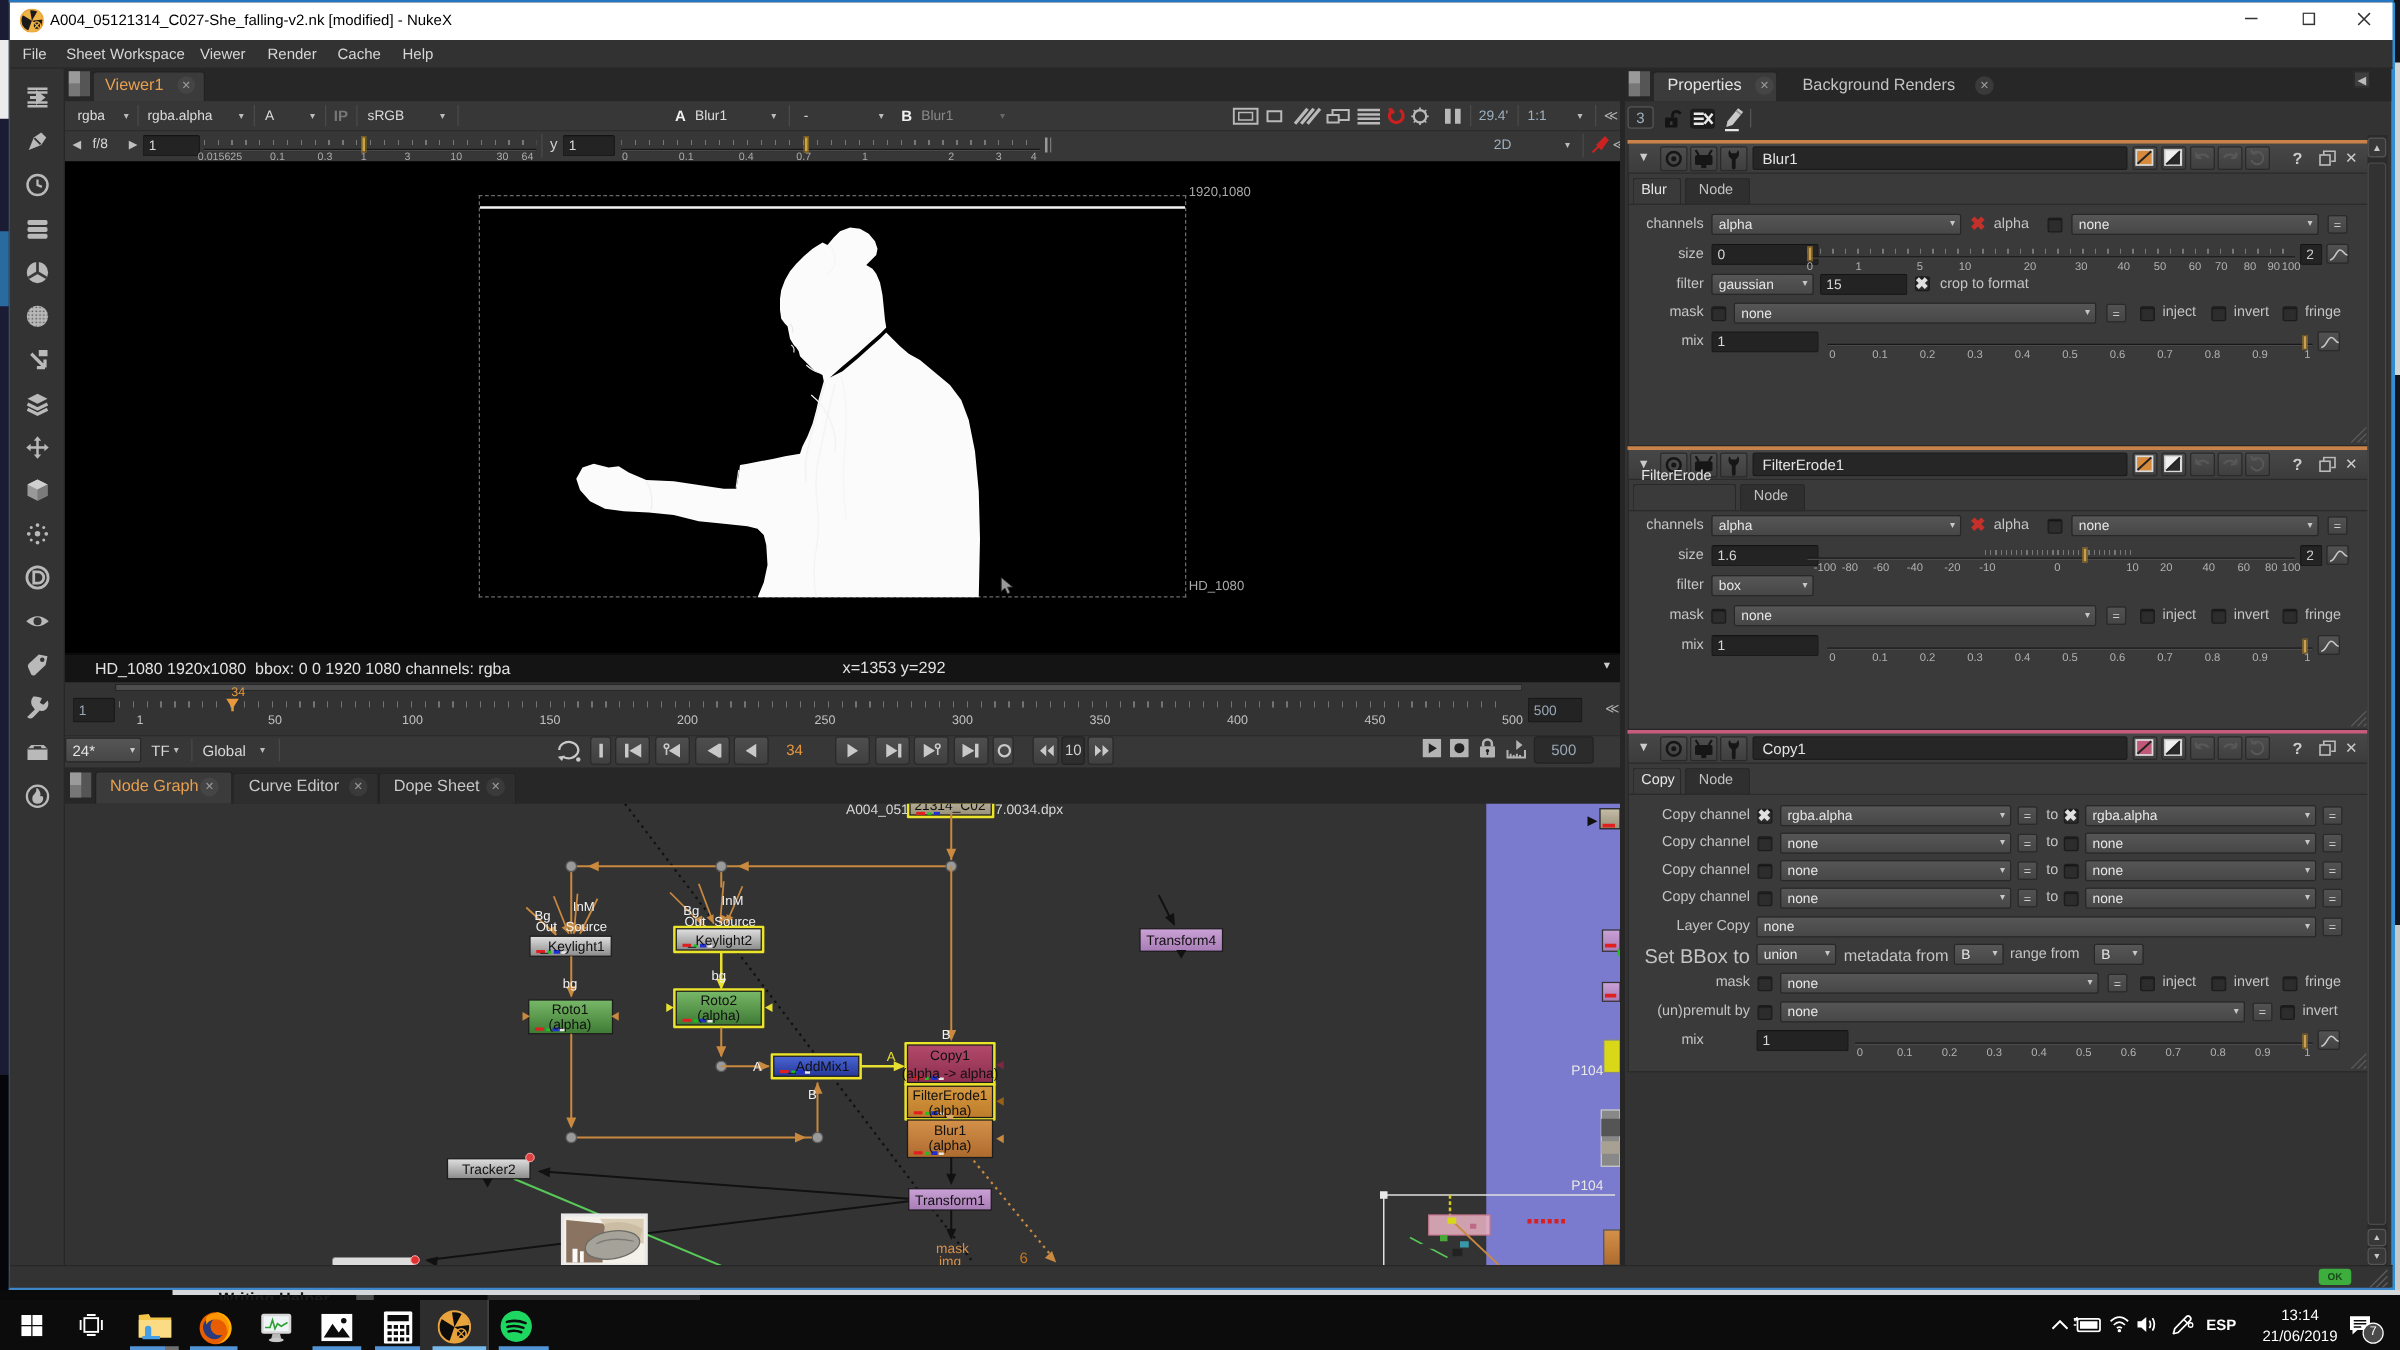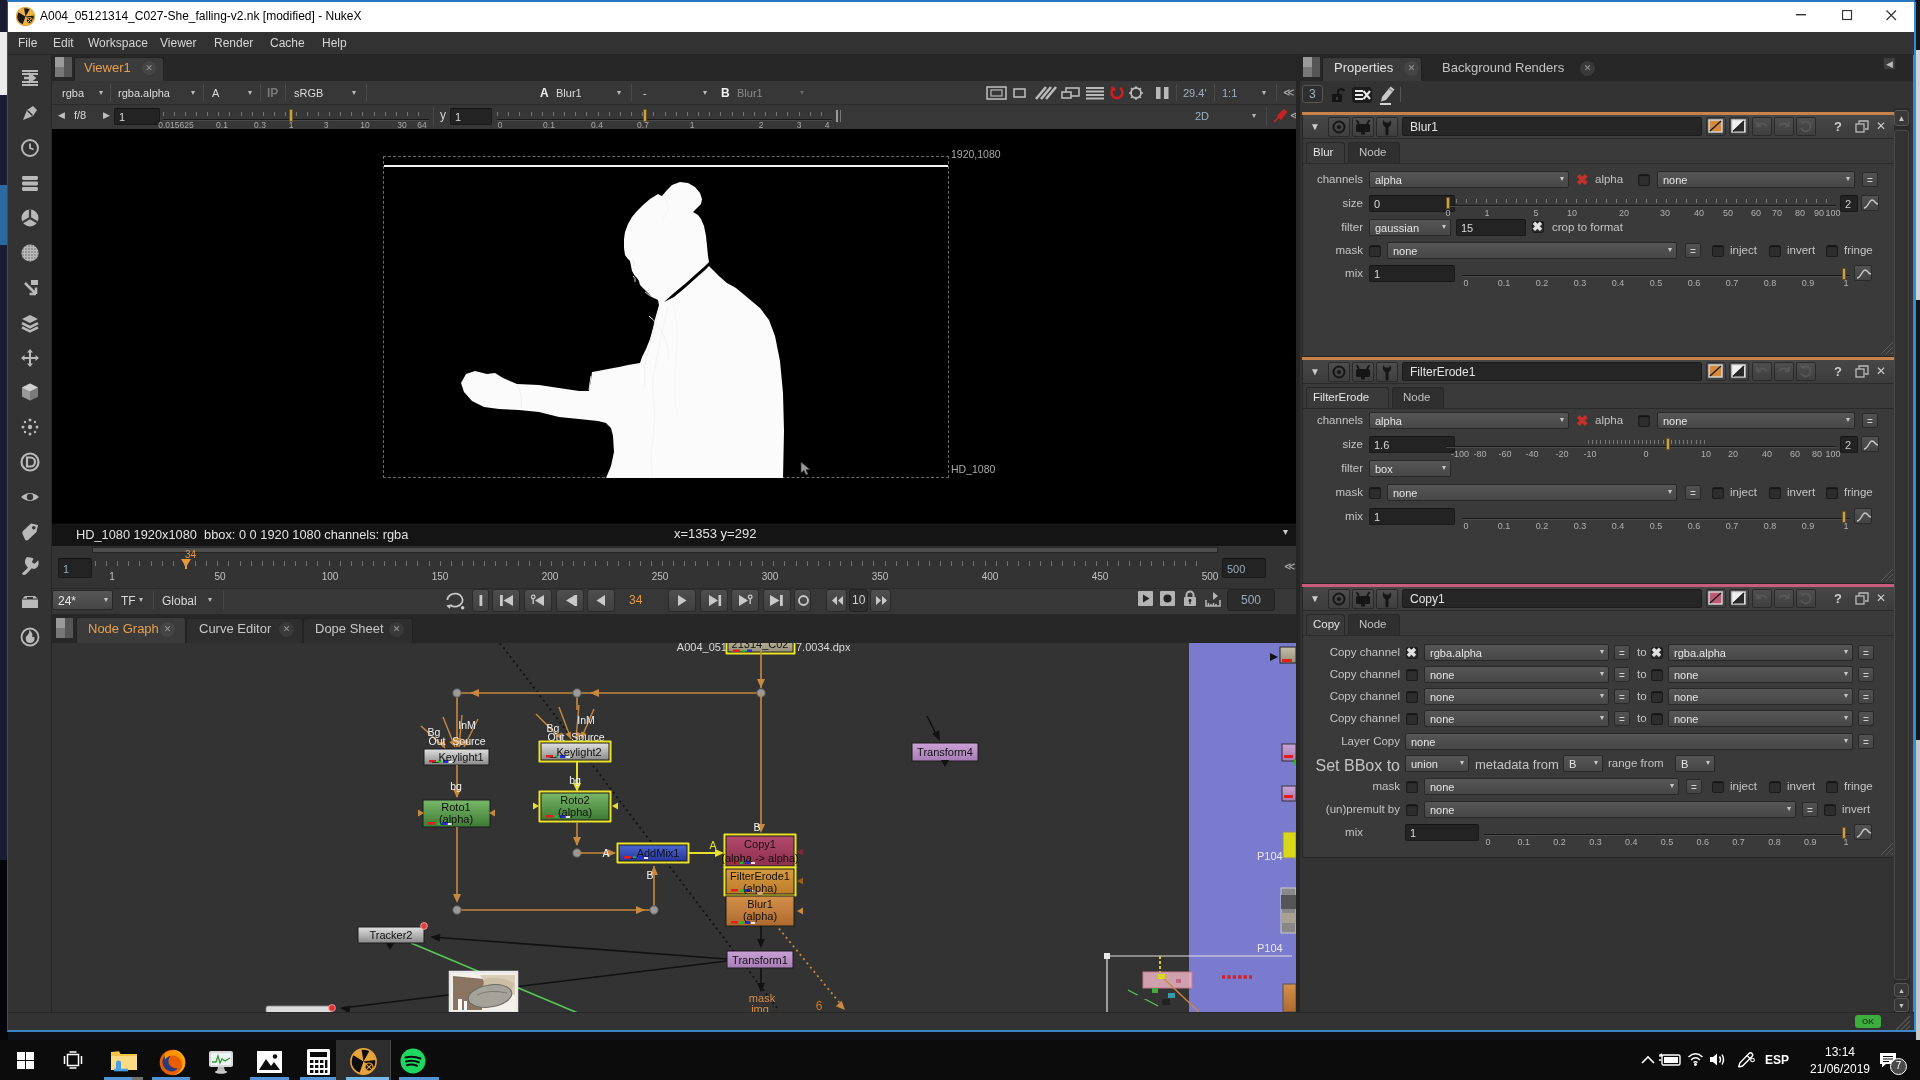--- a/index.html
+++ b/index.html
@@ -38,21 +38,21 @@
     </svg>
 <svg class="abs" style="left:1842px;top:10px" width="11" height="11" viewBox="0 0 11 11">
       <rect x="0.5" y="0.5" width="9" height="9" fill="none" stroke="#333" stroke-width="1.2"></rect>
     </svg>
 <svg class="abs" style="left:1886px;top:10px" width="11" height="11" viewBox="0 0 11 11">
       <path d="M0.5 0.5 L10 10 M10 0.5 L0.5 10" stroke="#333" stroke-width="1.2"></path>
     </svg>
 
 <div class="abs" style="left:8px;top:32px;width:1906px;height:23px;background:#323232;border-bottom:1px solid #262626"></div>
 <span style="position:absolute;left:18px;top:36px;font-size:12px;color:#d6d6d6;text-align:left;white-space:nowrap">File</span>
-<span style="position:absolute;left:53px;top:36px;font-size:12px;color:#d6d6d6;text-align:left;white-space:nowrap">Edit</span>
+<span style="position:absolute;left:53px;top:36px;font-size:12px;color:#d6d6d6;text-align:left;white-space:nowrap">Sheet</span>
 <span style="position:absolute;left:88px;top:36px;font-size:12px;color:#d6d6d6;text-align:left;white-space:nowrap">Workspace</span>
 <span style="position:absolute;left:160px;top:36px;font-size:12px;color:#d6d6d6;text-align:left;white-space:nowrap">Viewer</span>
 <span style="position:absolute;left:214px;top:36px;font-size:12px;color:#d6d6d6;text-align:left;white-space:nowrap">Render</span>
 <span style="position:absolute;left:270px;top:36px;font-size:12px;color:#d6d6d6;text-align:left;white-space:nowrap">Cache</span>
 <span style="position:absolute;left:322px;top:36px;font-size:12px;color:#d6d6d6;text-align:left;white-space:nowrap">Help</span>
 <div class="abs" style="left:8px;top:55px;width:44px;height:957px;background:#333333;border-right:1px solid #272727"></div>
 <svg class="abs" style="left:19px;top:67px" width="22" height="22" viewBox="0 0 22 22">
       <path d="M3 4 H19 M3 7 H19 M3 15 H19 M3 18 H19" stroke="#b9b9b9" stroke-width="2"></path>
       <path d="M5 11 H13 M11 7.5 L15.5 11 L11 14.5 Z" stroke="#b9b9b9" stroke-width="2.4" fill="#b9b9b9"></path>
     </svg>
@@ -889,21 +889,21 @@
         <path d="M5 5 a5 5 0 1 1 -1 5 M5 5 l-1 -3.5 M5 5 l3.6 -0.5" stroke="#585858" stroke-width="1.6" fill="none"></path>
       </svg>
     </div>
 <span style="position:absolute;left:1834px;top:364px;font-size:13px;color:#cccccc;text-align:left;font-weight:bold;white-space:nowrap">?</span>
 <svg class="abs" style="left:1854.5px;top:365px" width="14" height="13" viewBox="0 0 14 13">
       <rect x="1" y="4" width="8" height="8" fill="none" stroke="#bbb" stroke-width="1.3"></rect>
       <path d="M4 4 V1 H13 V9 H10" fill="none" stroke="#bbb" stroke-width="1.3"></path>
     </svg>
 <span style="position:absolute;left:1876px;top:364px;font-size:12px;color:#cccccc;text-align:left;white-space:nowrap">✕</span>
 <div class="abs" style="left:1306px;top:387px;width:83px;height:22px;background:#3a3a3a;border:1px solid #282828;border-bottom:1px solid #3a3a3a;border-radius:3px 3px 0 0"></div>
-<span style="position:absolute;left:1313px;top:391px;font-size:11.5px;color:#e6e6e6;text-align:left;white-space:nowrap">FilterErode</span>
+<span style="position:absolute;left:1313px;top:375px;font-size:11.5px;color:#e6e6e6;text-align:left;white-space:nowrap">FilterErode</span>
 <div class="abs" style="left:1392px;top:387px;width:52px;height:22px;background:#2f2f2f;border:1px solid #282828;border-bottom:none;border-radius:3px 3px 0 0"></div>
 <span style="position:absolute;left:1403px;top:391px;font-size:11.5px;color:#c0c0c0;text-align:left;white-space:nowrap">Node</span>
 <div class="abs" style="left:1303px;top:408px;width:592px;height:1px;background:#2b2b2b"></div>
 <svg class="abs" style="left:1880px;top:568px" width="14" height="14" viewBox="0 0 14 14">
       <path d="M13 1 L1 13 M13 6 L6 13 M13 11 L11 13" stroke="#5a5a5a" stroke-width="1"></path>
     </svg>
 <span style="position:absolute;left:1213px;top:414px;width:150px;text-align:right;font-size:11.5px;color:#c4c4c4">channels</span>
 <div class="dd" style="left:1369px;top:412px;width:200px;height:17px;">
       <span style="position:absolute;left:5px;top:1px;font-size:11px;color:#e6e6e6;line-height:15px;white-space:nowrap">alpha</span>
       <span style="position:absolute;right:4px;top:2px;font-size:8px;color:#c8c8c8">▾</span>
@@ -1176,20 +1176,26 @@
 <div class="abs" style="left:1894px;top:108px;width:16px;height:904px;background:#2b2b2b"></div>
 <div class="abs" style="left:1894px;top:110px;width:15px;height:16px;background:#383838;border:1px solid #565656;border-radius:3px;color:#c8c8c8;font-size:8px;text-align:center;line-height:15px">▲</div>
 <div class="abs" style="left:1894px;top:130px;width:15px;height:850px;background:#323232;border:1px solid #4a4a4a;border-radius:3px"></div>
 <div class="abs" style="left:1894px;top:983px;width:15px;height:14px;background:#383838;border:1px solid #565656;border-radius:3px;color:#c8c8c8;font-size:7px;text-align:center;line-height:13px">▲</div>
 <div class="abs" style="left:1894px;top:998px;width:15px;height:14px;background:#383838;border:1px solid #565656;border-radius:3px;color:#c8c8c8;font-size:7px;text-align:center;line-height:13px">▼</div>
 <div class="abs" style="left:8px;top:1012px;width:1906px;height:18px;background:#333;border-top:1px solid #272727"></div>
 <div class="abs" style="left:1855px;top:1015px;width:26px;height:13px;background:#3dae3d;border-radius:3px;font-size:8px;font-weight:bold;color:#1a4a1a;text-align:center;line-height:13px">OK</div>
 <svg class="abs" style="left:1893px;top:1014px" width="18" height="16" viewBox="0 0 18 16">
       <path d="M17 2 L3 16 M17 7 L8 16 M17 12 L13 16" stroke="#5a5a5a" stroke-width="1.2"></path>
     </svg>
+<div class="abs" style="left:0;top:1032px;width:1920px;height:8px;background:#0a0a0a;overflow:hidden">
+<div style="position:absolute;left:138px;top:0;width:1782px;height:4px;background:#d5d8da"></div>
+<div style="position:absolute;left:285px;top:4px;width:14px;height:4px;background:#4a4a4a"></div>
+<div style="position:absolute;left:390px;top:4px;width:170px;height:4px;background:#2a2a2a"></div>
+<span style="position:absolute;left:175px;top:-1px;font-size:13px;font-weight:bold;color:#1a1a1a">Writing Helper</span>
+</div>
 <div class="abs" style="left:0;top:1040px;width:1920px;height:40px;background:#0c0c0c"></div>
 <svg class="abs" style="left:17px;top:1052px" width="17" height="17" viewBox="0 0 17 17">
       <rect x="0" y="0" width="8" height="8" fill="#fff"></rect>
       <rect x="9" y="0" width="8" height="8" fill="#fff"></rect>
       <rect x="0" y="9" width="8" height="8" fill="#fff"></rect>
       <rect x="9" y="9" width="8" height="8" fill="#fff"></rect>
     </svg>
 <svg class="abs" style="left:63px;top:1051px" width="20" height="18" viewBox="0 0 20 18">
       <rect x="4.5" y="3.5" width="11" height="11" fill="none" stroke="#fff" stroke-width="1.5"></rect>
       <path d="M1.5 5 V13 M18.5 5 V13" stroke="#fff" stroke-width="1.5"></path>

